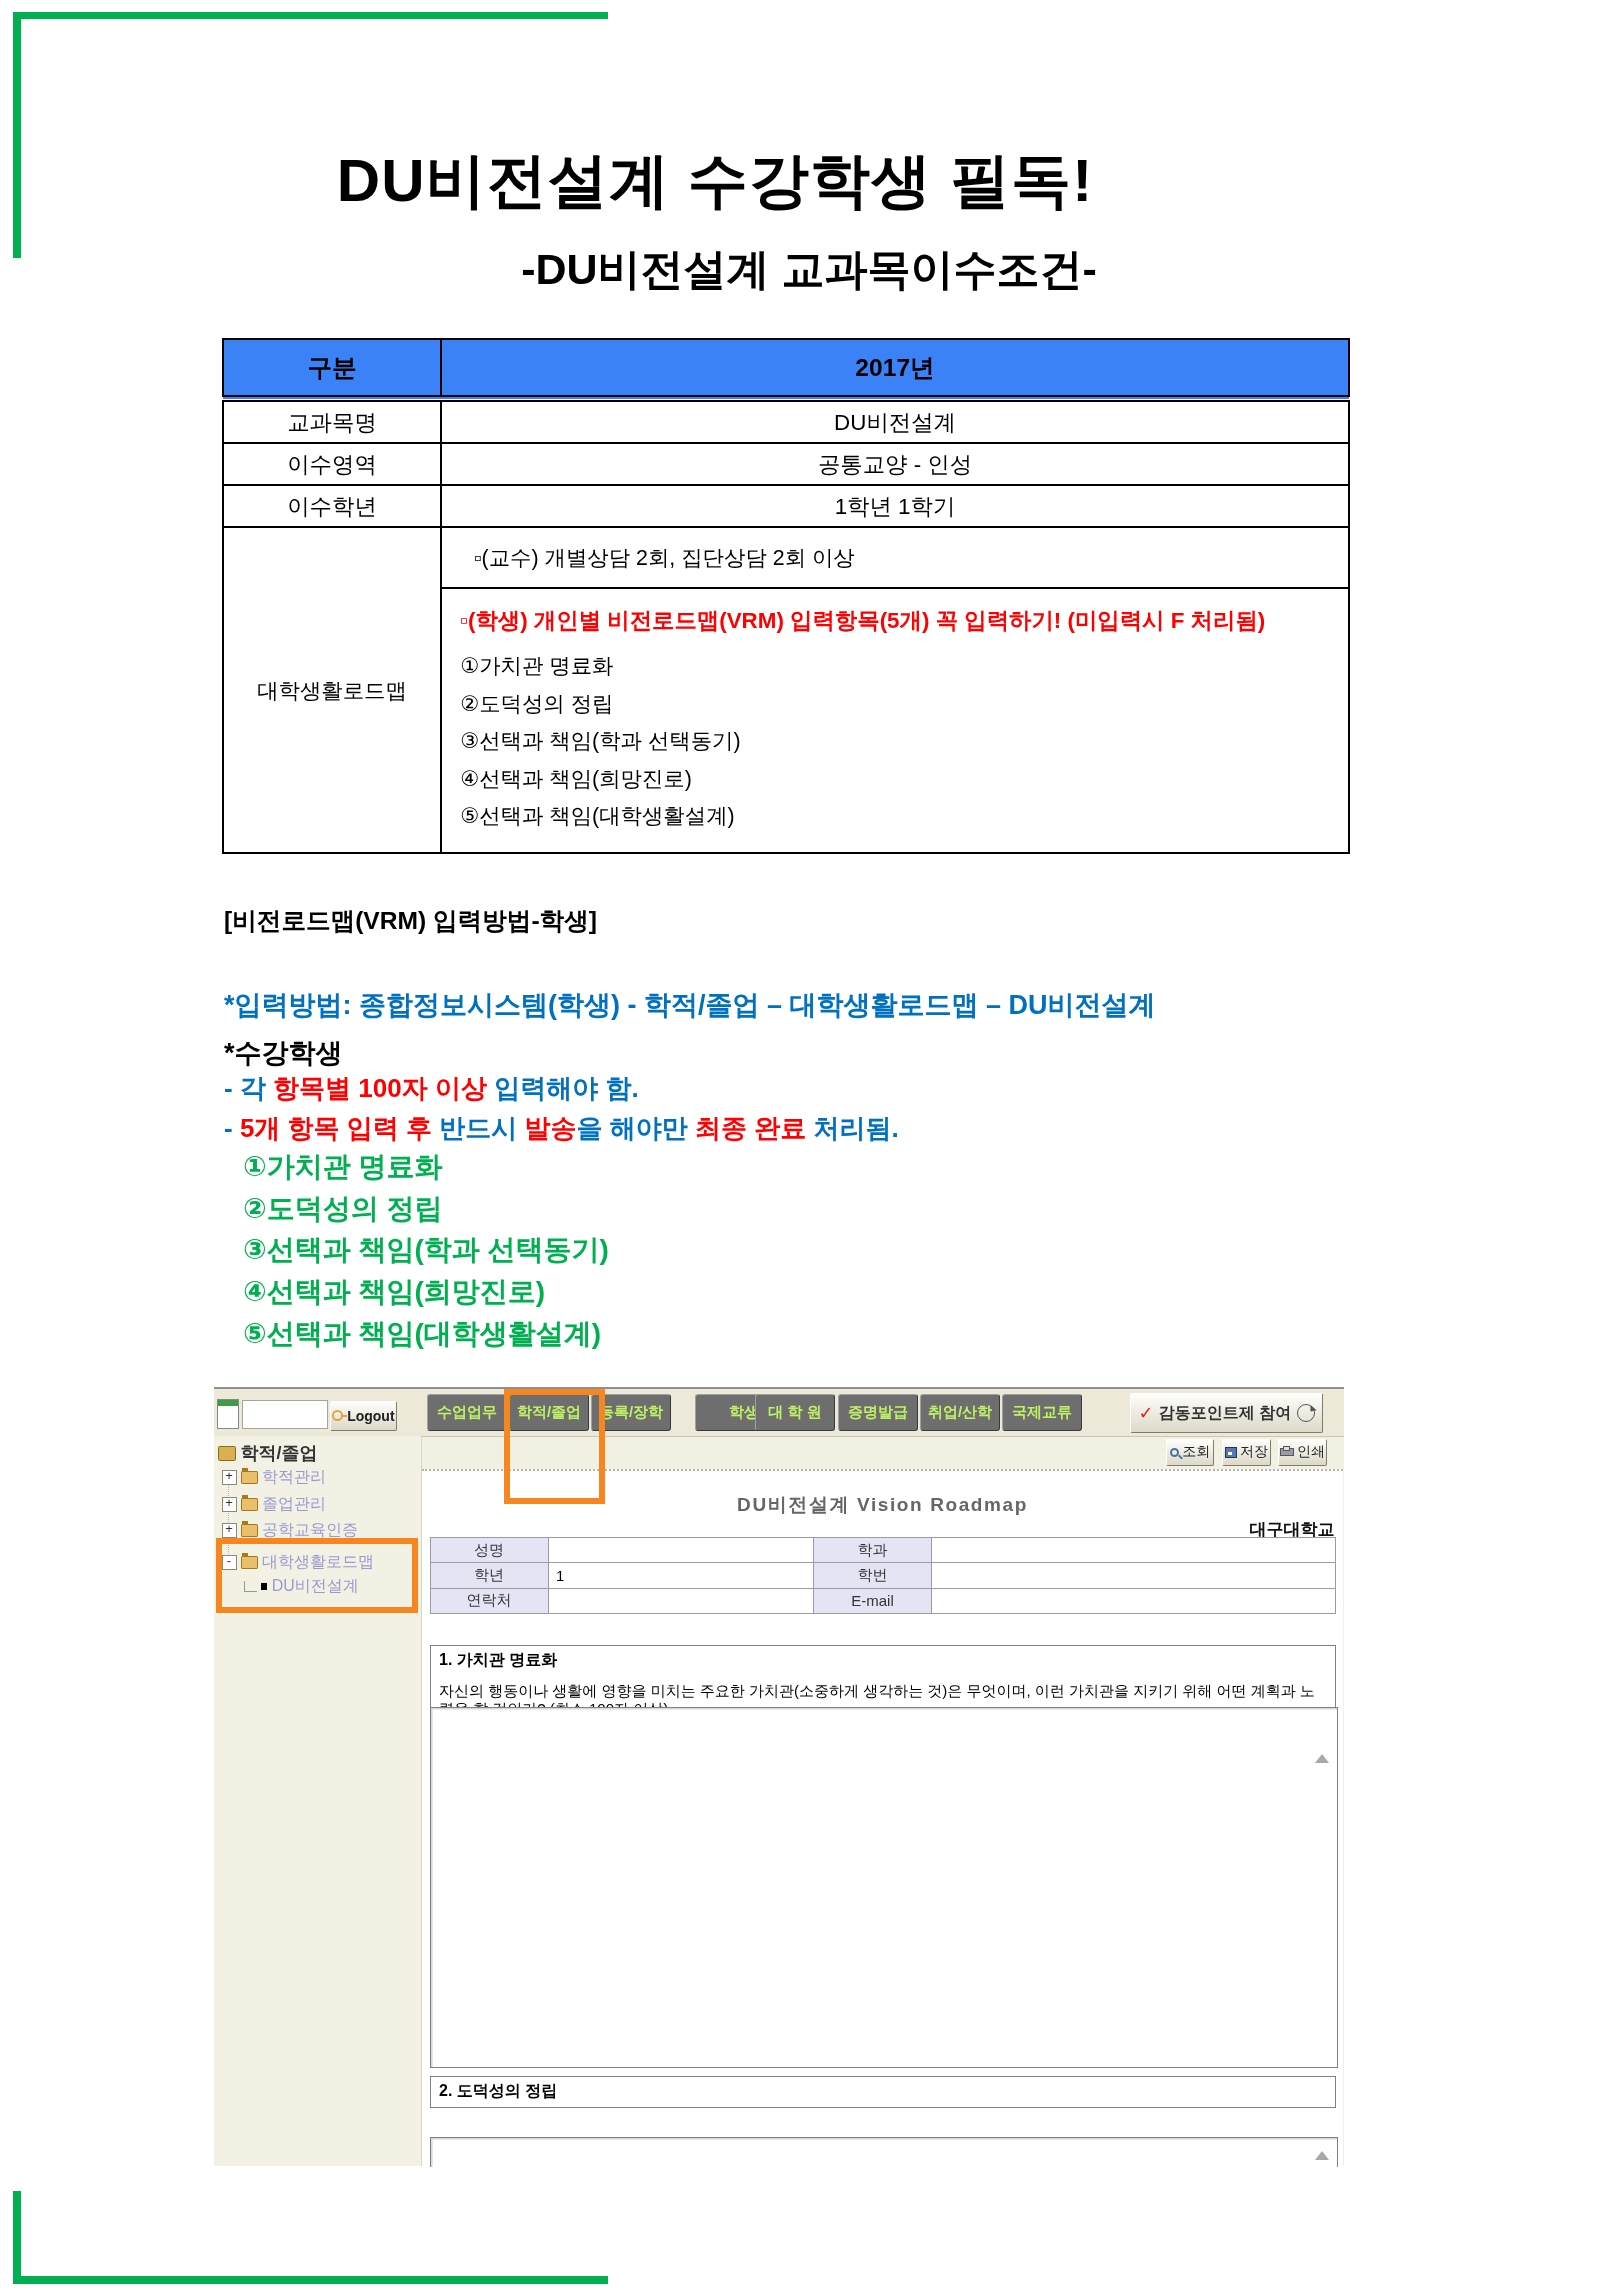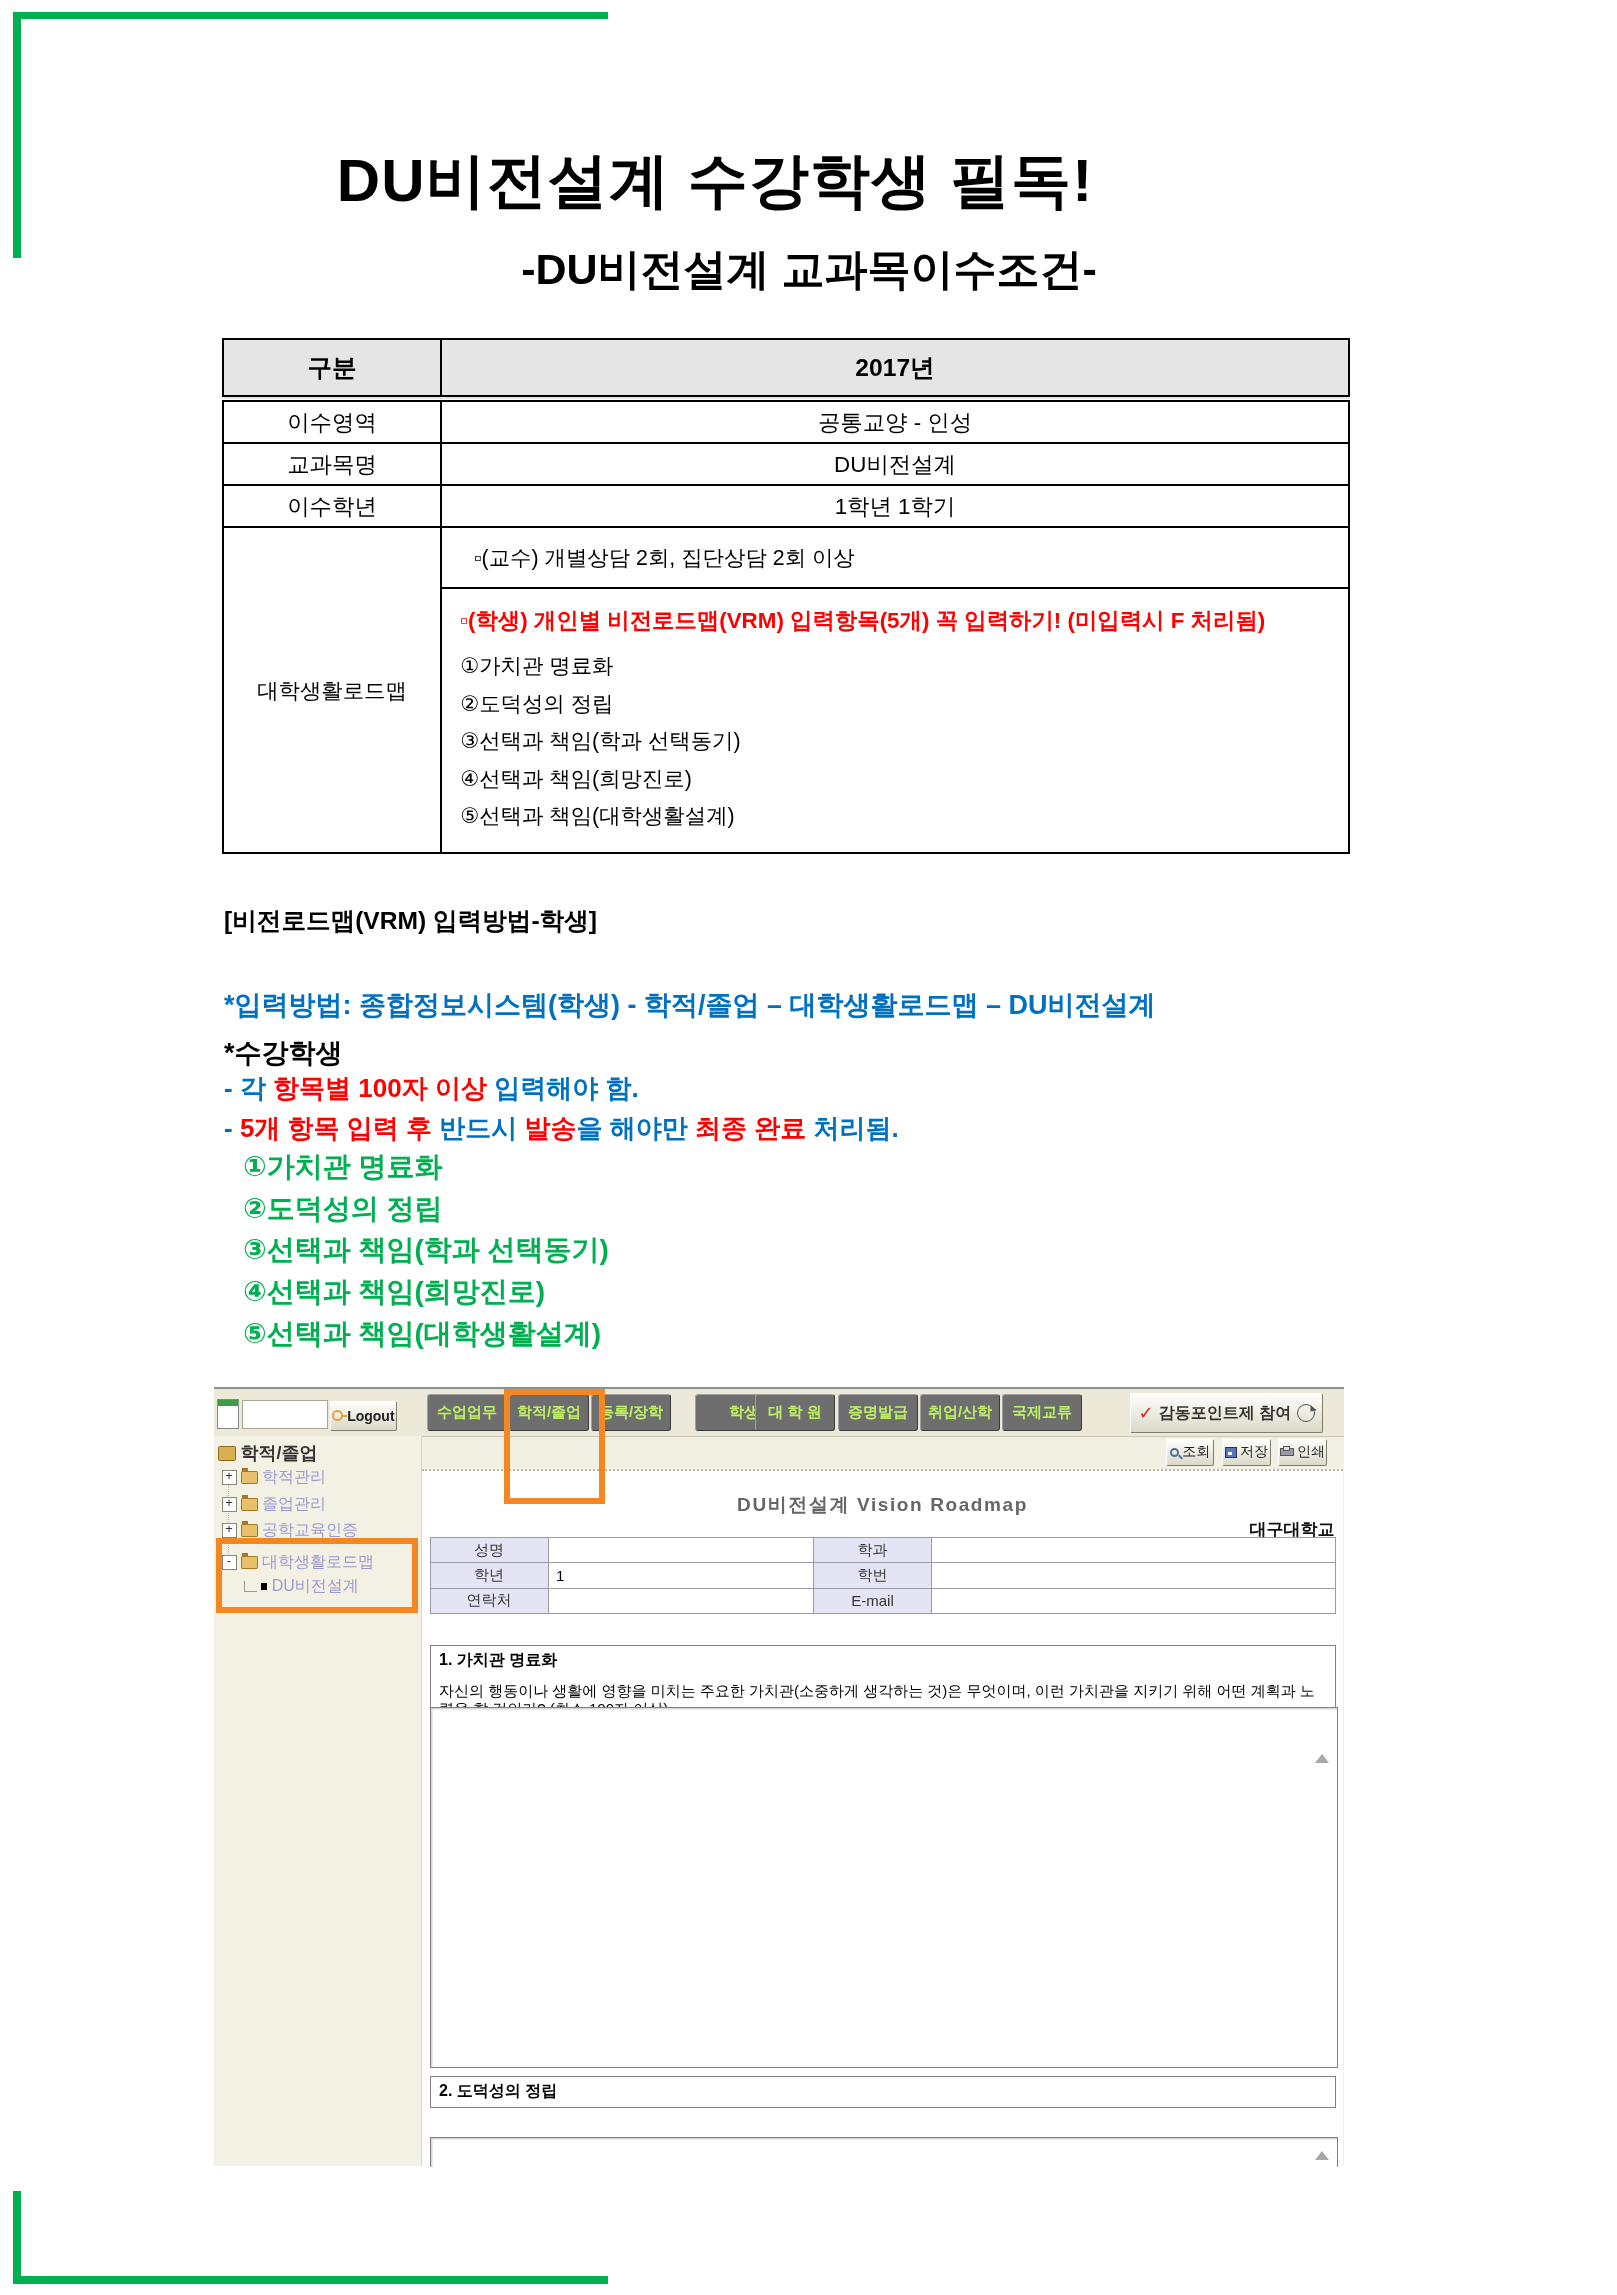--- a/index.html
+++ b/index.html
@@ -8,21 +8,21 @@
   .abs{position:absolute;}
   
   .green{background:#00b050;}
   
   .main-title{left:0;top:141px;width:1430px;text-align:center;font-size:60px;font-weight:bold;letter-spacing:1.1px;}
   .sub-title{left:0;top:241px;width:1618px;text-align:center;font-size:43px;font-weight:bold;}
   
   table.cond{position:absolute;left:222px;top:338px;width:1128px;border-collapse:collapse;table-layout:fixed;}
   table.cond td,table.cond th{border:2.7px solid #000;}
   table.cond{border:2.1px solid #000;}
-  th.hdr{background:#e5e5e5;height:53px;font-size:24.6px;font-weight:bold;border-bottom:7px double #000 !important;}
+  th.hdr{background:#3b82f6;height:53px;font-size:24.6px;font-weight:bold;border-bottom:7px double #000 !important;}
   td.lbl{width:214px;text-align:center;font-size:22.4px;height:38px;}
   td.val{text-align:center;font-size:22.4px;}
   td.condlbl{width:214px;text-align:center;font-size:21.4px;}
   td.condval{padding:0;vertical-align:top;}
   .sub1{height:59px;display:flex;align-items:center;padding-left:32px;font-size:21.4px;border-bottom:2.7px solid #000;}
   .sub2{padding:16px 18px 21.4px 18px;}
   .redline{color:#ff0000;font-weight:bold;font-size:22.4px;margin-bottom:15px;}
   .c-item{font-size:21.4px;line-height:30px;margin-top:7.5px;}
   
   .instr-h{left:224px;top:904px;font-size:24.6px;font-weight:bold;}
@@ -95,26 +95,26 @@
   <div class="abs main-title">DU비전설계 수강학생 필독!</div>
   <div class="abs sub-title">-DU비전설계 교과목이수조건-</div>
 
   <table class="cond">
     <tbody>
         <tr>
       <th class="hdr" style="width:214px;">구분</th>
       <th class="hdr">2017년</th>
     </tr>
     <tr>
+      <td class="lbl">교과목명</td>
+      <td class="val">DU비전설계</td>
+    </tr>
+    <tr>
       <td class="lbl">이수영역</td>
       <td class="val">공통교양 - 인성</td>
-    </tr>
-    <tr>
-      <td class="lbl">교과목명</td>
-      <td class="val">DU비전설계</td>
     </tr>
     <tr>
       <td class="lbl">이수학년</td>
       <td class="val">1학년 1학기</td>
     </tr>
     <tr>
       <td class="condlbl">대학생활로드맵</td>
       <td class="condval">
         <div class="sub1">▫(교수) 개별상담 2회, 집단상담 2회 이상</div>
         <div class="sub2">

